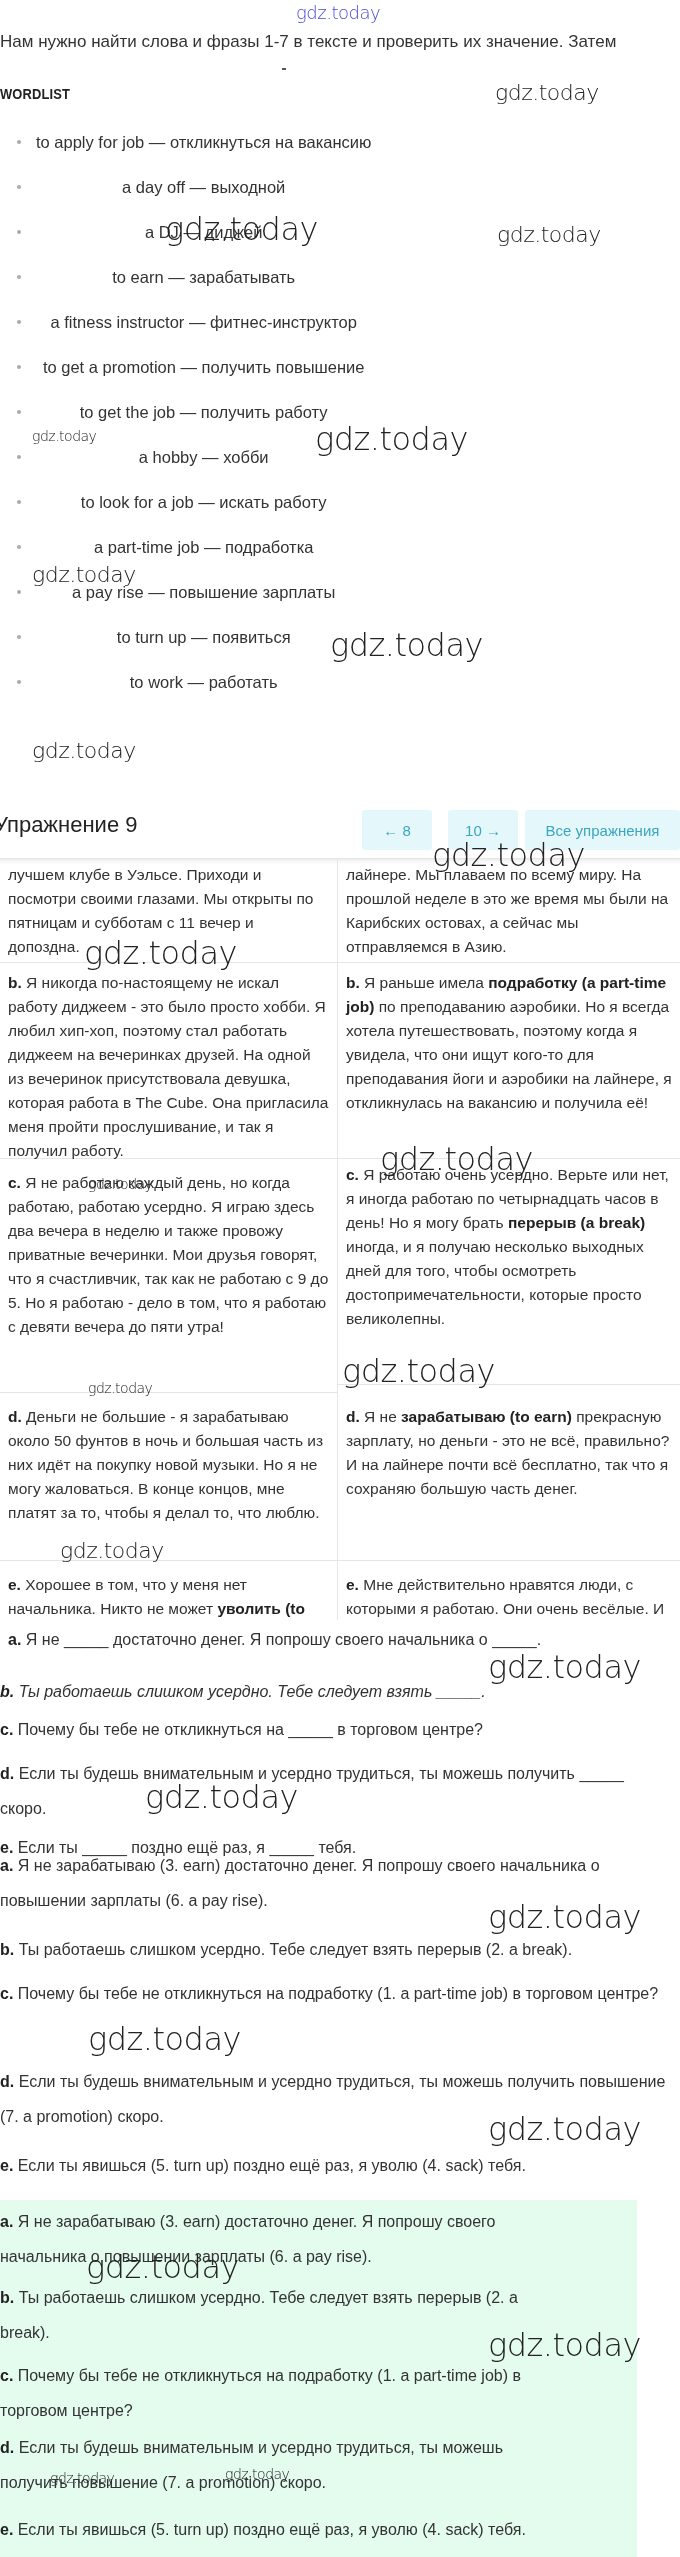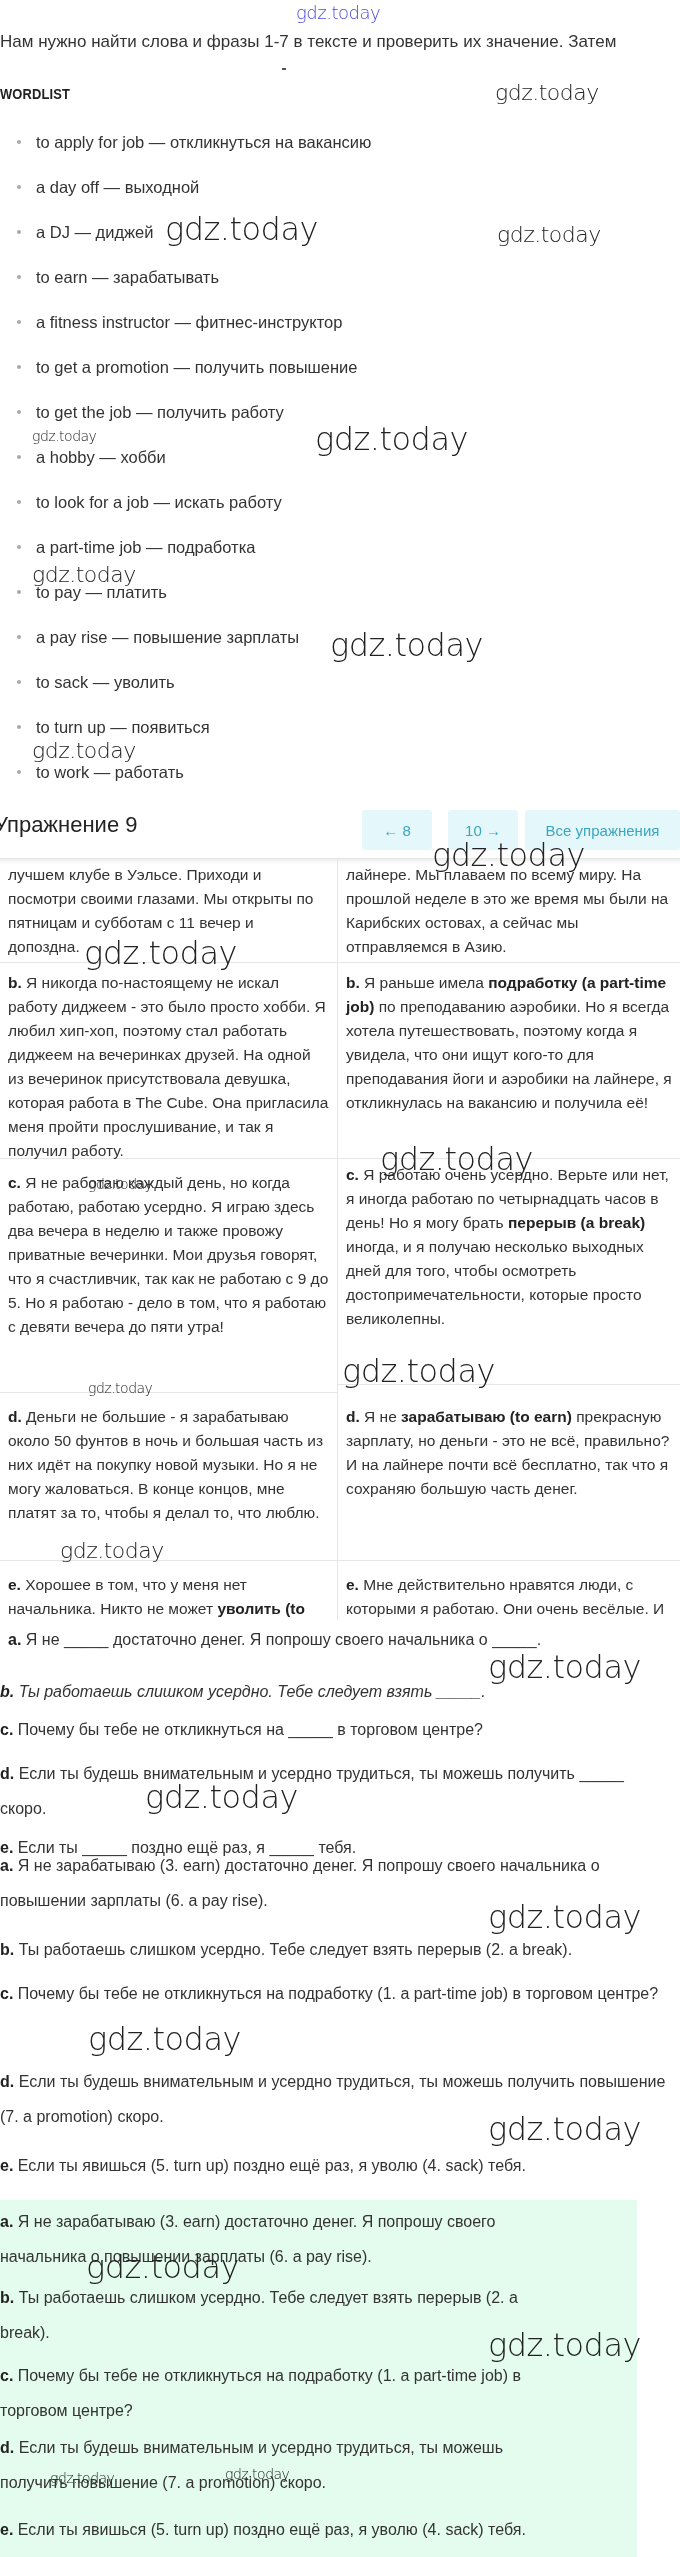--- a/index.html
+++ b/index.html
@@ -24,21 +24,21 @@
   .wm-top { color: #4a4ad8; font-size: 18px; }
   .wm-s { font-size: 14px; }
   .wm-m { font-size: 22px; }
   .wm-l { font-size: 32px; }
 
   .intro { position: absolute; left: 0; top: 32px; font-size: 17px; color: #333; }
   .tick { position: absolute; left: 282px; top: 68px; width: 4px; height: 2px; background: #555; }
   .wordlist-title { position: absolute; left: 0; top: 85px; font-size: 15px; font-weight: 700; letter-spacing: 0.2px; color: #222; transform: scaleX(0.86); transform-origin: left; }
 
   .wordlist { position: absolute; left: 0; top: 130px; list-style: none; }
-  .wordlist li { height: 45px; position: relative; padding-left: 36px; font-size: 16.5px; color: #333; line-height: 24px; }
+  .wordlist li { height: 45px; position: relative; padding-left: 36px; font-size: 16.5px; color: #333; line-height: 24px; text-align: center; }
   .wordlist li .bullet { position: absolute; left: 17px; top: 10px; width: 4px; height: 4px; border-radius: 50%; background: #aaa; }
 
   .ex-title { position: absolute; left: -6px; top: 812px; font-size: 22px; color: #222; }
   .nav { position: absolute; top: 810px; height: 40px; background: #e4f7fb; color: #3ba6bf; font-size: 15px; display: flex; align-items: center; justify-content: center; border-radius: 3px; }
   .nav-prev { left: 362px; width: 70px; }
   .nav-next { left: 440px; width: 70px; margin-left: 8px; }
   .nav-all { left: 525px; width: 155px; }
 
   .table { position: absolute; left: 0; top: 858px; width: 680px; height: 762px; overflow: hidden; border-top: 1px solid #e6e6e6; box-shadow: inset 0 6px 6px -6px rgba(0,0,0,0.15); }
   .cell { position: absolute; font-size: 15.5px; line-height: 24px; color: #333; padding: 9px 8px 0 8px; border-bottom: 1px solid #e6e6e6; }
@@ -69,23 +69,21 @@
   <li><span class="bullet"></span><span>to apply for job — откликнуться на вакансию</span></li>
   <li><span class="bullet"></span><span>a day off — выходной</span></li>
   <li><span class="bullet"></span><span>a DJ — диджей</span></li>
   <li><span class="bullet"></span><span>to earn — зарабатывать</span></li>
   <li><span class="bullet"></span><span>a fitness instructor — фитнес-инструктор</span></li>
   <li><span class="bullet"></span><span>to get a promotion — получить повышение</span></li>
   <li><span class="bullet"></span><span>to get the job — получить работу</span></li>
   <li><span class="bullet"></span><span>a hobby — хобби</span></li>
   <li><span class="bullet"></span><span>to look for a job — искать работу</span></li>
   <li><span class="bullet"></span><span>a part-time job — подработка</span></li>
-  <li><span class="bullet"></span><span>to pay — платить</span></li>
   <li><span class="bullet"></span><span>a pay rise — повышение зарплаты</span></li>
-  <li><span class="bullet"></span><span>to sack — уволить</span></li>
   <li><span class="bullet"></span><span>to turn up — появиться</span></li>
   <li><span class="bullet"></span><span>to work — работать</span></li>
 </ul>
 
 <div class="wm wm-l" style="left:165px;top:210px;">gdz.today</div>
 <div class="wm wm-m" style="left:497px;top:222px;">gdz.today</div>
 <div class="wm wm-s" style="left:32px;top:428px;">gdz.today</div>
 <div class="wm wm-l" style="left:315px;top:420px;">gdz.today</div>
 <div class="wm wm-m" style="left:32px;top:562px;">gdz.today</div>
 <div class="wm wm-l" style="left:330px;top:626px;">gdz.today</div>

